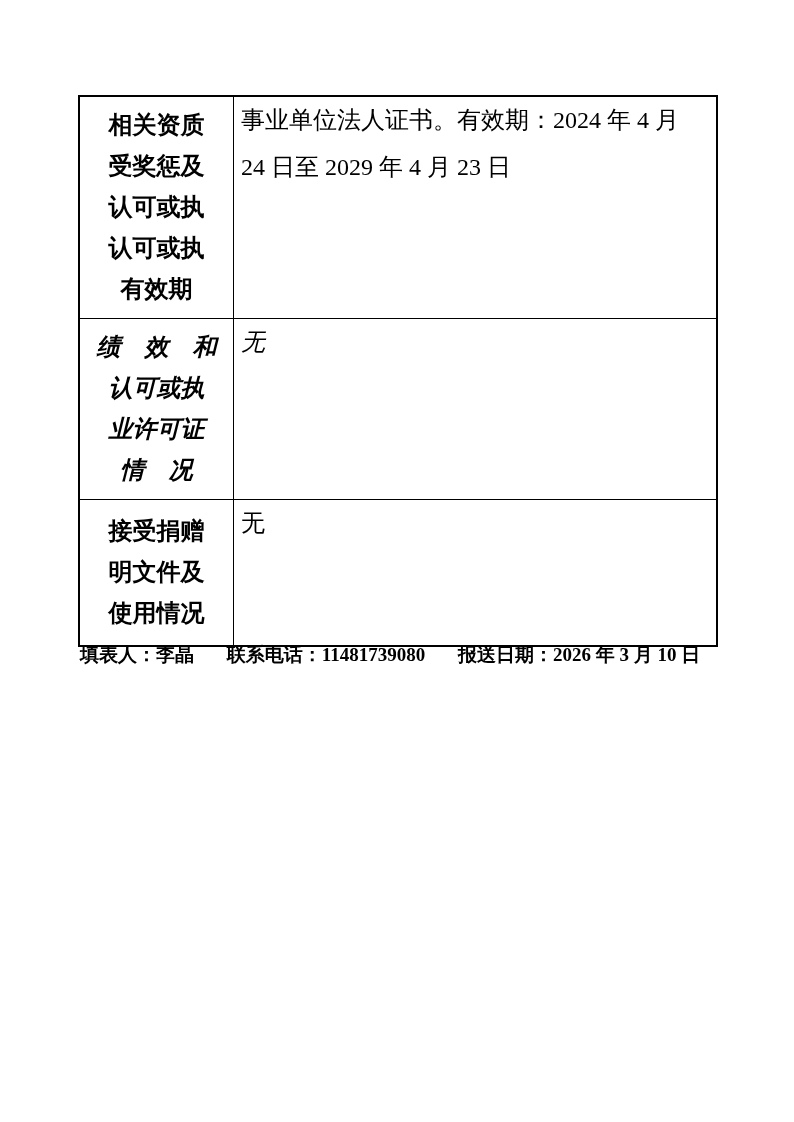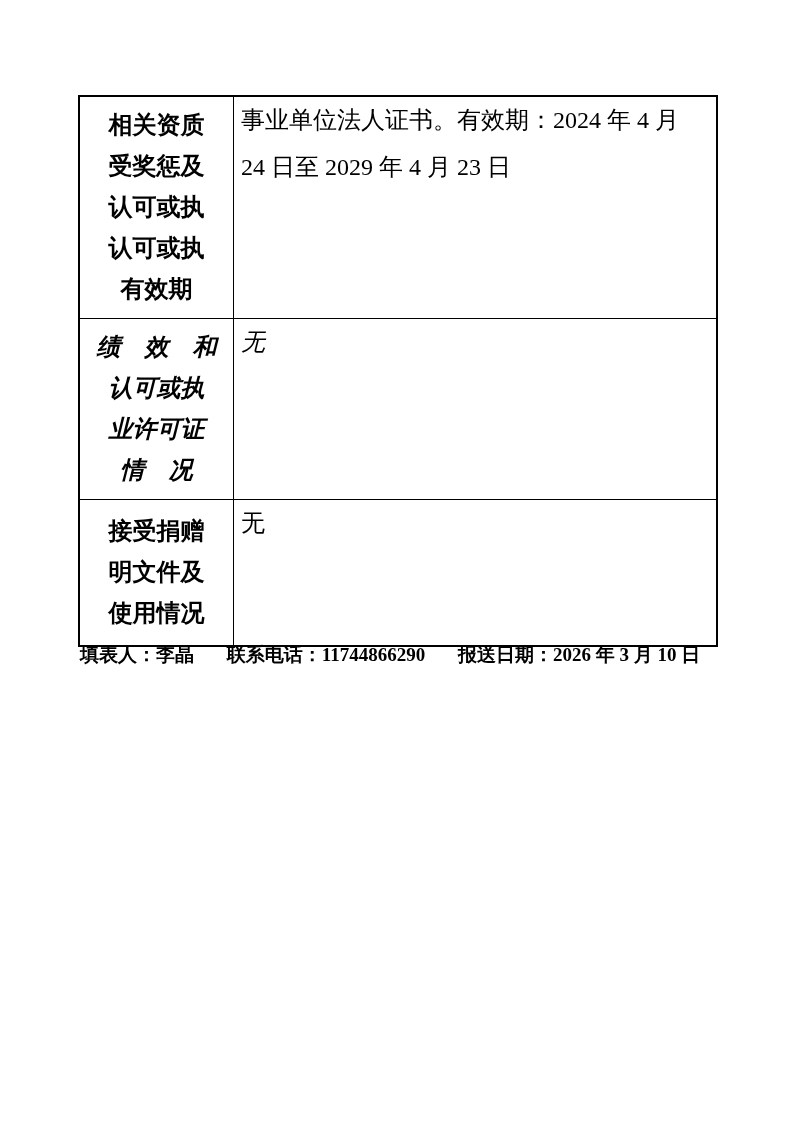--- a/index.html
+++ b/index.html
@@ -107,17 +107,17 @@
         </td>
         <td class="value-cell">
           <div class="value-text">无</div>
         </td>
       </tr>
     </tbody>
   </table>
 
   <div class="footer-line">
     <span class="footer-seg">填表人：李晶</span>
-    <span class="footer-seg">联系电话：11744866290</span>
+    <span class="footer-seg">联系电话：11481739080</span>
     <span class="footer-seg">报送日期：2026 年 3 月 10 日</span>
   </div>
 
 </div>
 
 </body></html>

